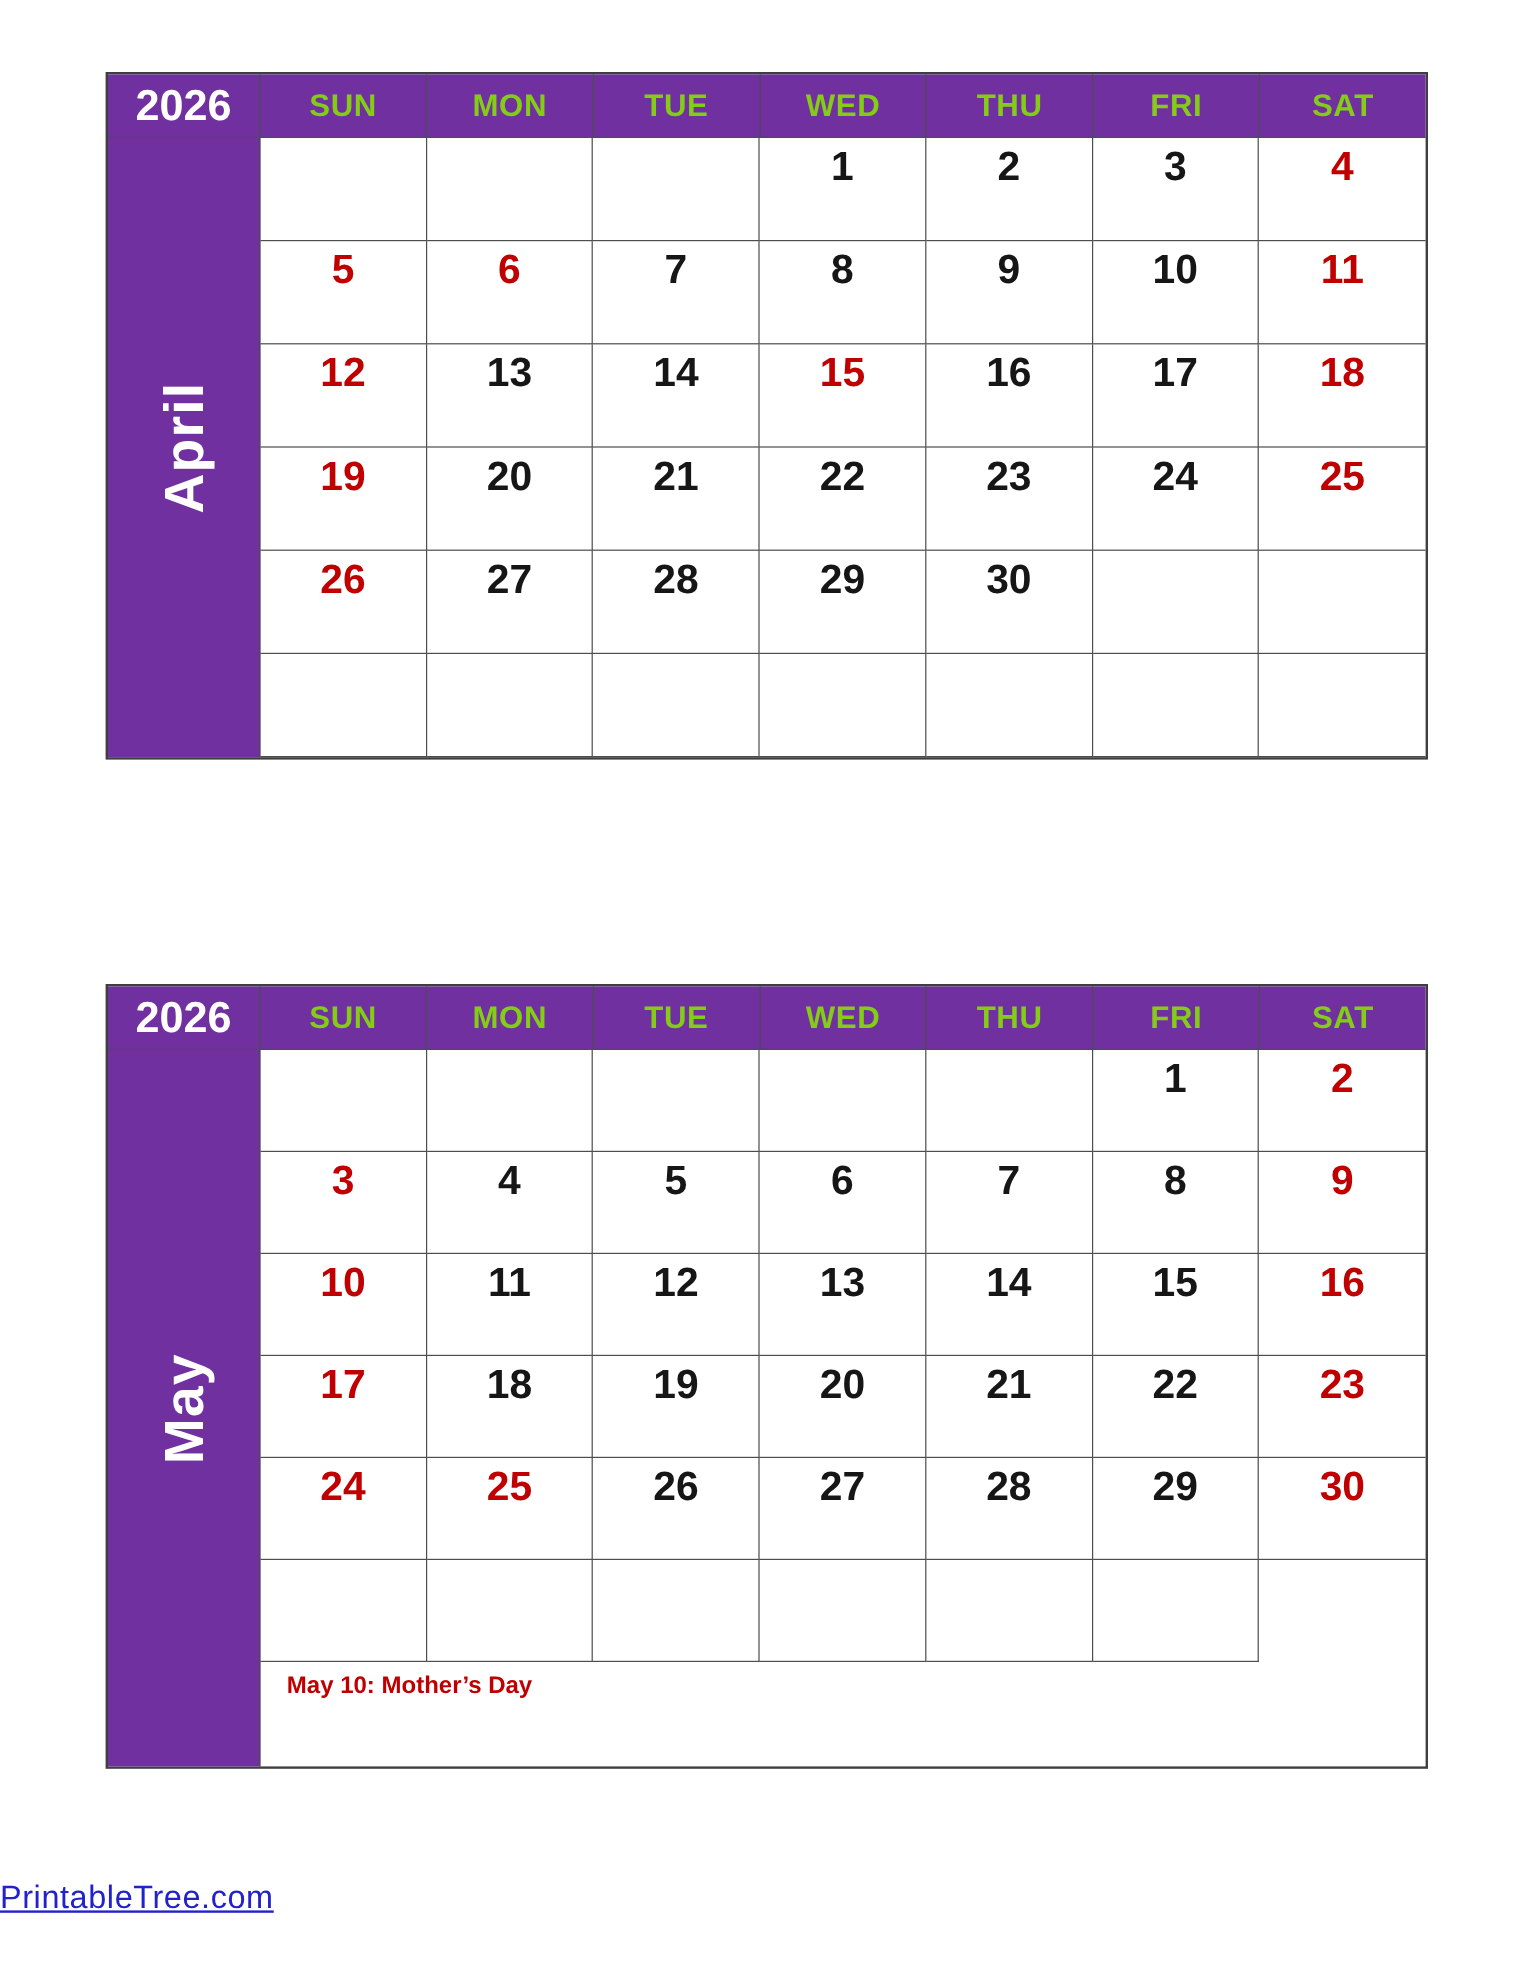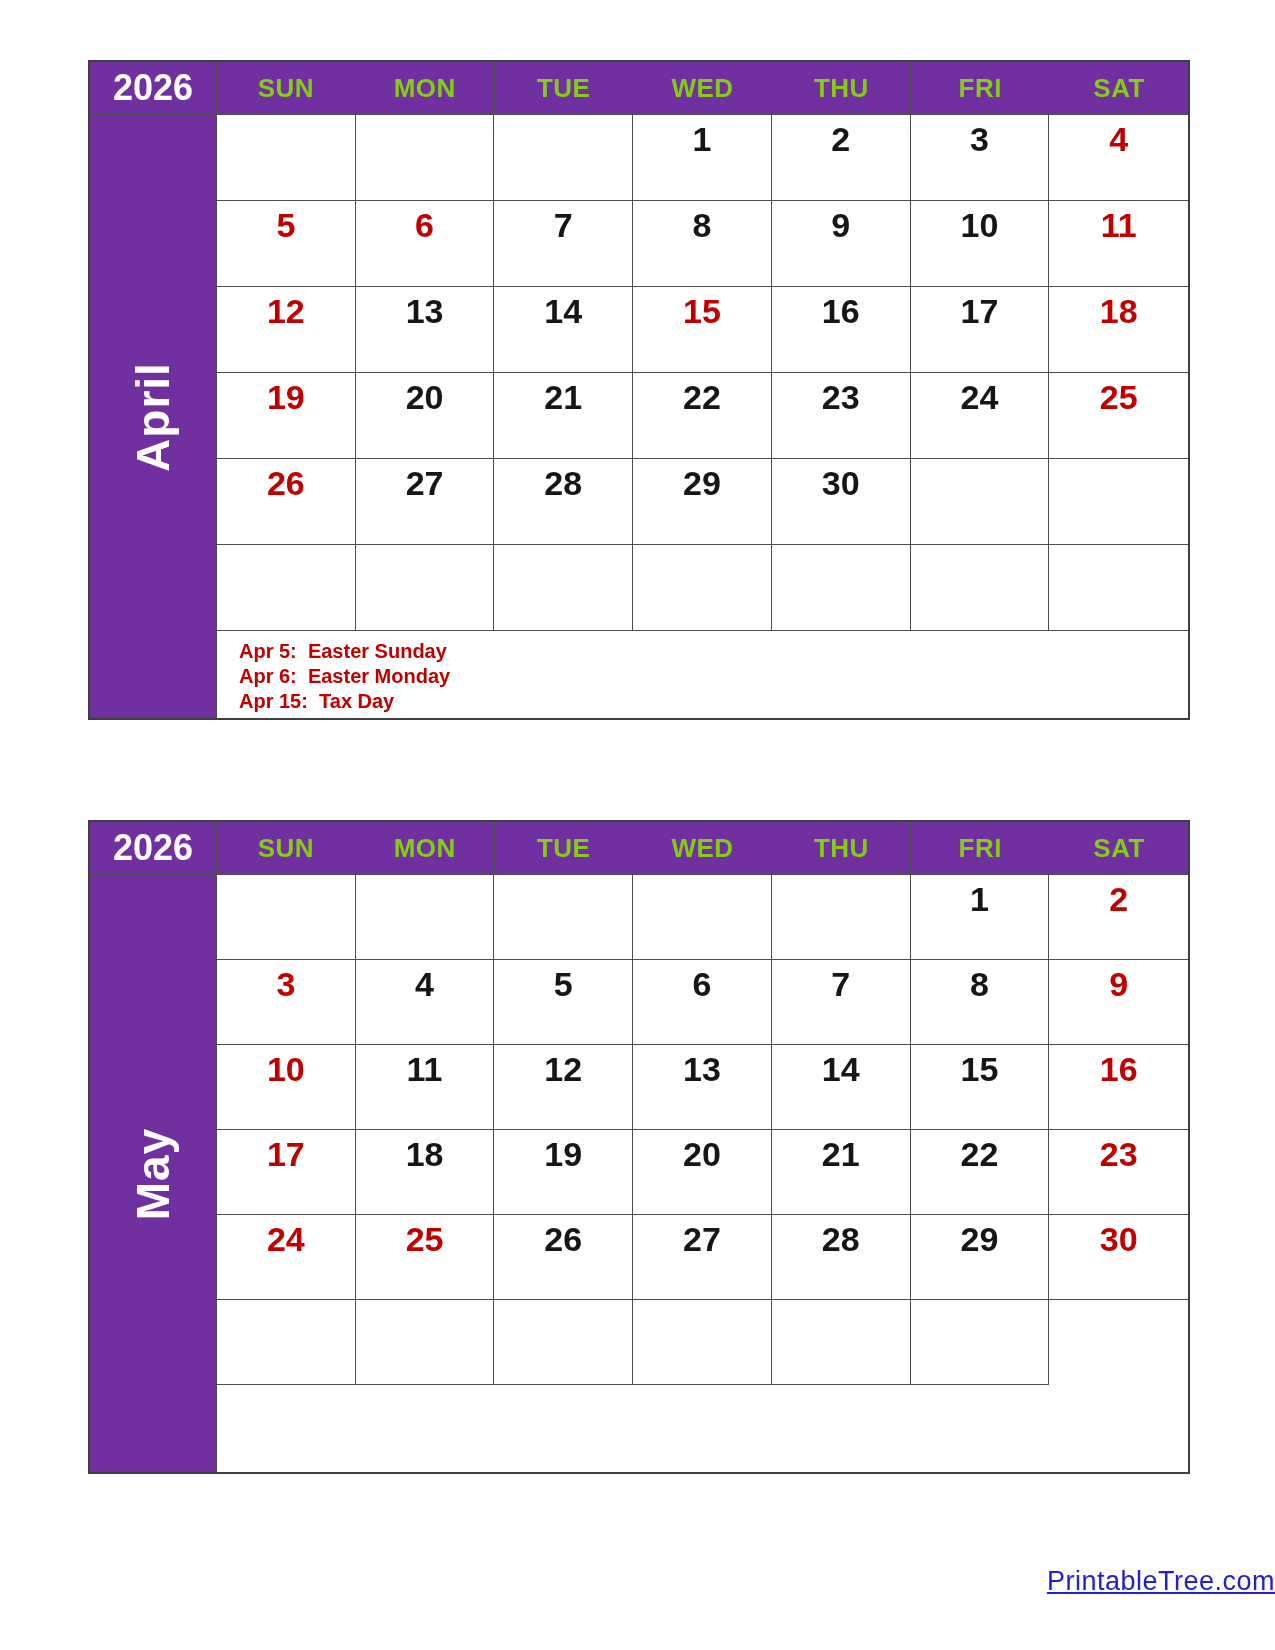--- a/index.html
+++ b/index.html
@@ -100,21 +100,21 @@
     line-height: 25px;
     overflow: hidden;
   }
   .note-line { white-space: pre; }
 
   .footer {
     position: absolute;
     top: 1566px;
     left: 0;
     width: 100%;
-    text-align: right;
+    text-align: left;
   }
   .footer a {
     color: #2222CC;
     font-size: 27px;
     text-decoration: underline;
     letter-spacing: 0.5px;
   }
 </style>
 </head>
 <body>
@@ -174,25 +174,20 @@
             <div class="day-cell"></div>
             <div class="day-cell"></div>
             <div class="day-cell"></div>
             <div class="day-cell"></div>
             <div class="day-cell"></div>
             <div class="day-cell"></div>
             <div class="day-cell"></div>
             <div class="day-cell"></div>
             <div class="day-cell"></div>
           </div>
-        <div class="notes-cell">
-            <div class="note-line">Apr 5:  Easter Sunday</div>
-            <div class="note-line">Apr 6:  Easter Monday</div>
-            <div class="note-line">Apr 15:  Tax Day</div>
-          </div>
       </div>
     </div>
   </div>
 
   <div class="calendar may">
     <div class="header-row">
       <div class="year-cell">2026</div>
       <div class="weekday-cell">SUN</div>
       <div class="weekday-cell">MON</div>
       <div class="weekday-cell">TUE</div>
@@ -243,20 +238,21 @@
             <div class="day-cell">29</div>
             <div class="day-cell red">30</div>
             <div class="day-cell"></div>
             <div class="day-cell"></div>
             <div class="day-cell"></div>
             <div class="day-cell"></div>
             <div class="day-cell"></div>
             <div class="day-cell"></div>
           </div>
         <div class="notes-cell">
+            <div class="note-line">May 10: Mother’s Day</div>
           </div>
       </div>
     </div>
   </div>
 
   <div class="footer">
     <a href="#">PrintableTree.com</a>
   </div>
 
 </div>

